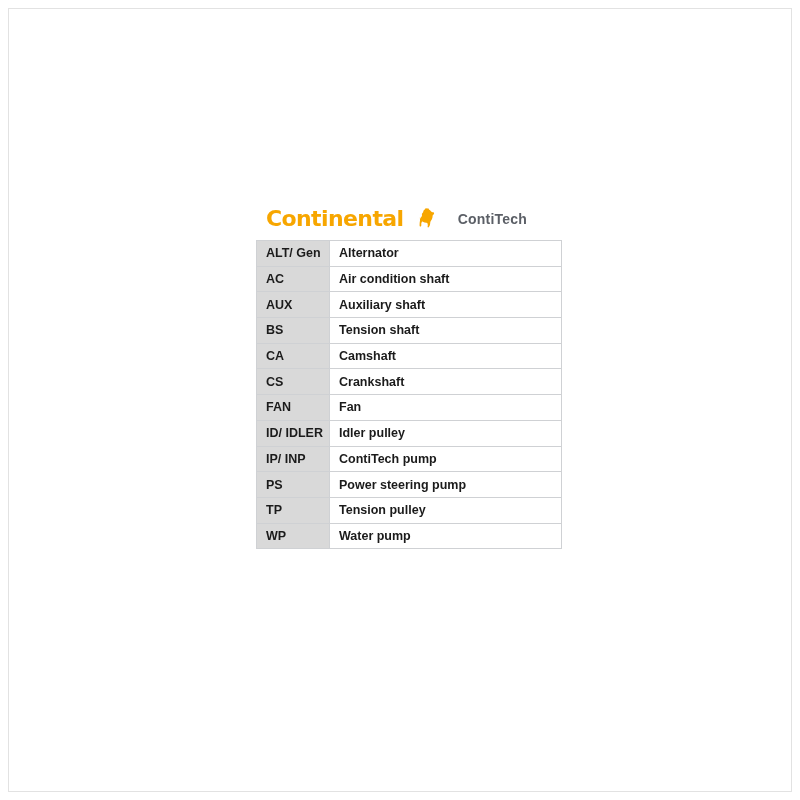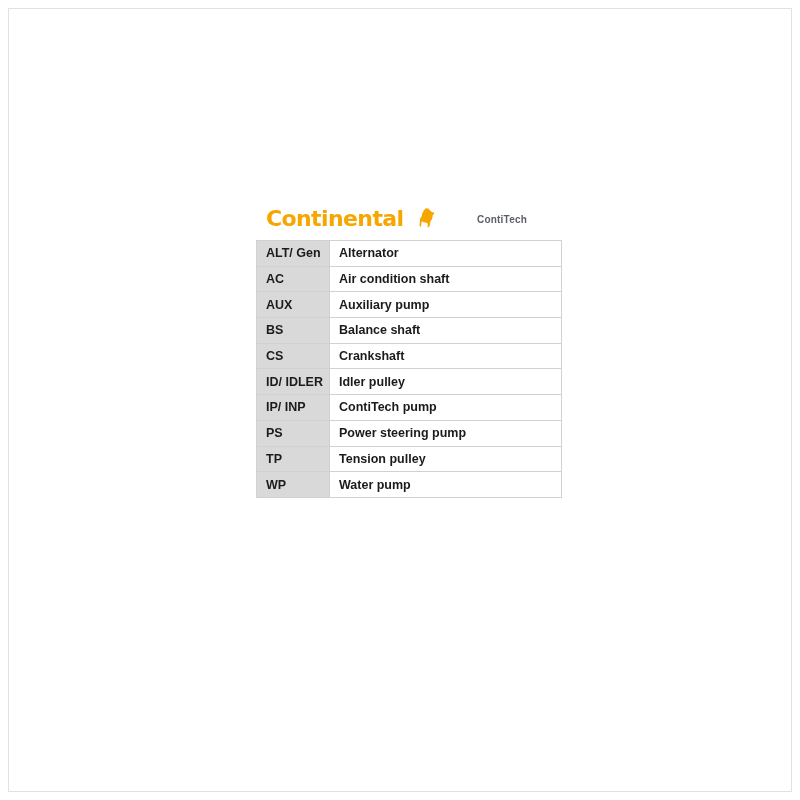--- a/index.html
+++ b/index.html
@@ -61,21 +61,21 @@
   }
   .horse-icon {
     display: inline-block;
     width: 17px;
     height: 20px;
     position: relative;
     top: -1px;
   }
   .contitech {
     font-family: "Liberation Sans", sans-serif;
-    font-size: 10px;
+    font-size: 14px;
     font-weight: bold;
     color: #5b5f66;
     letter-spacing: 0.2px;
   }
   table.legend-table {
     border-collapse: collapse;
     width: 283px;
     table-layout: fixed;
   }
   table.legend-table td {
@@ -124,29 +124,37 @@
         <tr>
           <td class="abbr">ALT/ Gen</td>
           <td class="desc">Alternator</td>
         </tr>
         <tr>
           <td class="abbr">AC</td>
           <td class="desc">Air condition shaft</td>
         </tr>
         <tr>
           <td class="abbr">AUX</td>
-          <td class="desc">Auxiliary pump</td>
+          <td class="desc">Auxiliary shaft</td>
         </tr>
         <tr>
           <td class="abbr">BS</td>
-          <td class="desc">Balance shaft</td>
+          <td class="desc">Tension shaft</td>
+        </tr>
+        <tr>
+          <td class="abbr">CA</td>
+          <td class="desc">Camshaft</td>
         </tr>
         <tr>
           <td class="abbr">CS</td>
           <td class="desc">Crankshaft</td>
+        </tr>
+        <tr>
+          <td class="abbr">FAN</td>
+          <td class="desc">Fan</td>
         </tr>
         <tr>
           <td class="abbr">ID/ IDLER</td>
           <td class="desc">Idler pulley</td>
         </tr>
         <tr>
           <td class="abbr">IP/ INP</td>
           <td class="desc">ContiTech pump</td>
         </tr>
         <tr>

